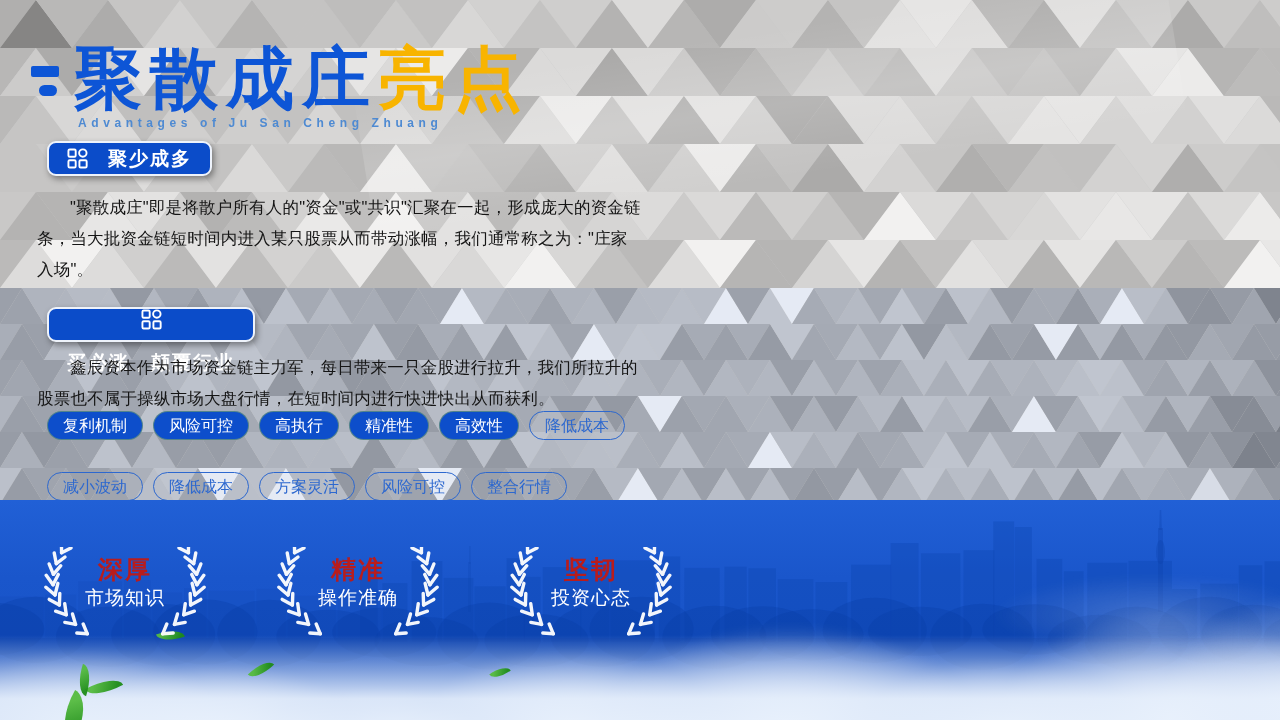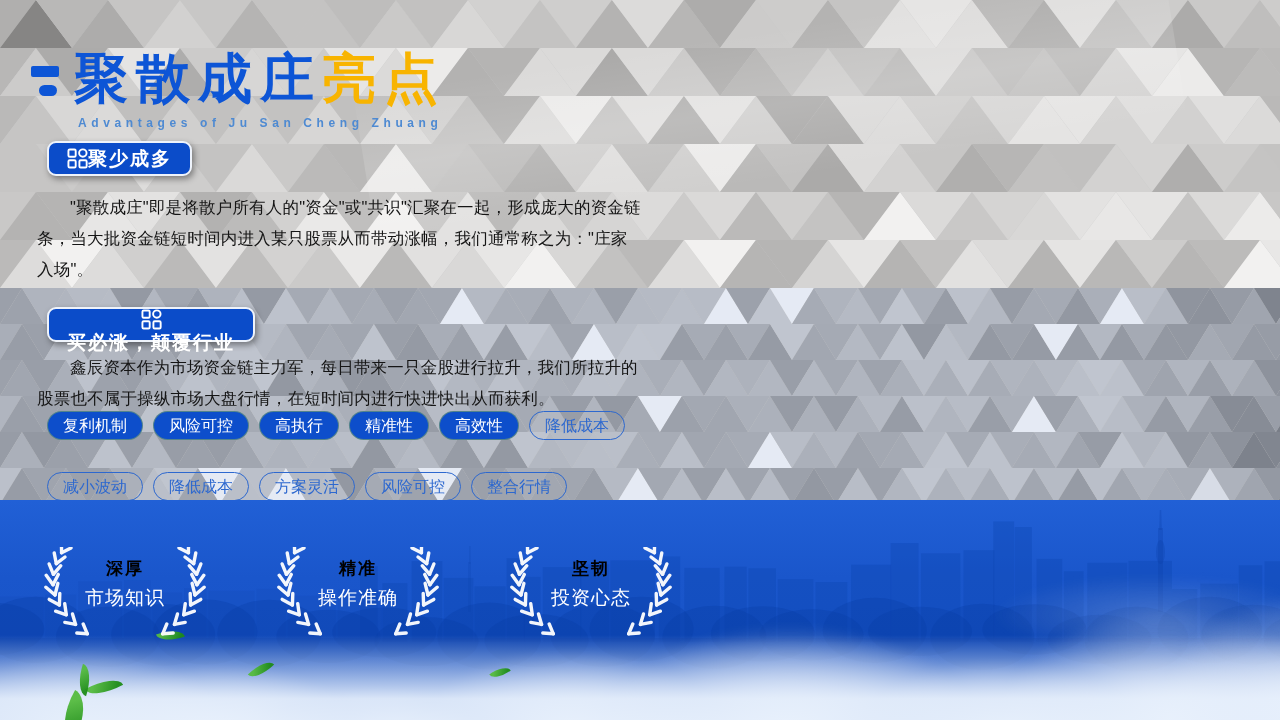--- a/index.html
+++ b/index.html
@@ -11,26 +11,26 @@
   html,body{width:1280px;height:720px;overflow:hidden;background:#fff;}
   body{font-family:"Liberation Sans",sans-serif;}
   .stage{position:relative;width:1280px;height:720px;overflow:hidden;background:#c7c7c7;}
   #mosaic{position:absolute;left:0;top:0;}
   .beam{position:absolute;left:360px;top:30px;width:820px;height:150px;
     background:linear-gradient(180deg,rgba(255,255,255,0),rgba(255,255,255,.15) 50%,rgba(255,255,255,0));
     transform:rotate(-9deg);pointer-events:none;}
   
   .mark-bar1{position:absolute;left:31px;top:66px;width:28px;height:11px;background:var(--title-blue,#0d55d6);border-radius:2px;}
   .mark-bar2{position:absolute;left:39px;top:85px;width:18px;height:11px;background:var(--title-blue,#0d55d6);border-radius:6px;}
-  .title{position:absolute;left:74px;top:48px;font-size:54px;font-weight:800;letter-spacing:8px;line-height:60px;white-space:nowrap;}
+  .title{position:absolute;left:74px;top:48px;font-size:68px;font-weight:800;letter-spacing:8px;line-height:60px;white-space:nowrap;}
   .t-blue{color:var(--title-blue,#0d55d6);}
   .t-gold{color:var(--title-accent,#f8b400);}
   .subtitle{position:absolute;left:78px;top:116px;font-size:12px;font-weight:700;letter-spacing:4.6px;color:var(--subtitle-blue,#4e8ad2);white-space:nowrap;}
   
-  .badge{position:absolute;left:47px;height:35px;display:inline-flex;align-items:center;gap:0;
+  .badge{position:absolute;left:47px;height:35px;display:inline-flex;align-items:center;gap:20px;
     padding:0 18px;background:var(--badge-blue,#0b4cc9);border:2px solid #eef3fb;border-radius:9px;
     box-shadow:2px 3px 6px rgba(0,0,0,.4);color:#fff;font-size:19px;font-weight:700;letter-spacing:2px;white-space:nowrap;}
   .badge1{top:141px;} .badge2{top:307px;flex-direction:column;}
   .badge-icon{width:21px;height:21px;fill:none;stroke:#fff;stroke-width:2;flex:0 0 auto;}
   
   .para{position:absolute;left:37px;width:604px;color:var(--text-dark,#151515);
     font-size:16.5px;line-height:31px;text-indent:2em;letter-spacing:.2px;}
   .para1{top:192px;} .para2{top:352px;}
   
   .tagrow{position:absolute;left:47px;display:flex;gap:10px;}
@@ -43,21 +43,21 @@
     background:linear-gradient(180deg,#2160d6 0%,#1a56cb 35%,#1551c5 100%);overflow:hidden;}
   #skyline{position:absolute;left:0;top:0;}
   .puff{position:absolute;filter:blur(5px);pointer-events:none;}
   .cloud-base{position:absolute;left:0;right:0;bottom:0;height:85px;
     background:linear-gradient(180deg,rgba(233,241,252,0),rgba(231,240,252,.93) 75%);}
   .leaf{position:absolute;background:linear-gradient(135deg,#55bb3f 20%,#1e8c17 85%);border-radius:0 100% 0 100%;opacity:.95;}
   
   .highlights{position:absolute;left:30px;top:547px;display:flex;gap:43px;}
   .hl-item{position:relative;width:190px;height:108px;display:flex;flex-direction:column;align-items:center;padding-top:7px;}
   .wreath{position:absolute;left:0;top:0;width:190px;height:100px;}
-  .hl-title{position:relative;color:#000000;font-size:17px;font-weight:700;letter-spacing:2px;line-height:30px;}
+  .hl-title{position:relative;color:#b91c1c;font-size:25px;font-weight:700;letter-spacing:2px;line-height:30px;}
   .hl-sub{position:relative;color:#fff;font-size:19px;letter-spacing:1px;line-height:26px;margin-top:1px;}
 </style>
 </head>
 <body>
 
 <div class="stage">
 
   <svg id="mosaic" width="1280" height="500" viewBox="0 0 1280 500">
       <polygon points="-72,48 0,48 -36,0" fill="rgb(155,154,153)"></polygon>
       <polygon points="-36,0 36,0 0,48" fill="rgb(176,175,174)"></polygon>

